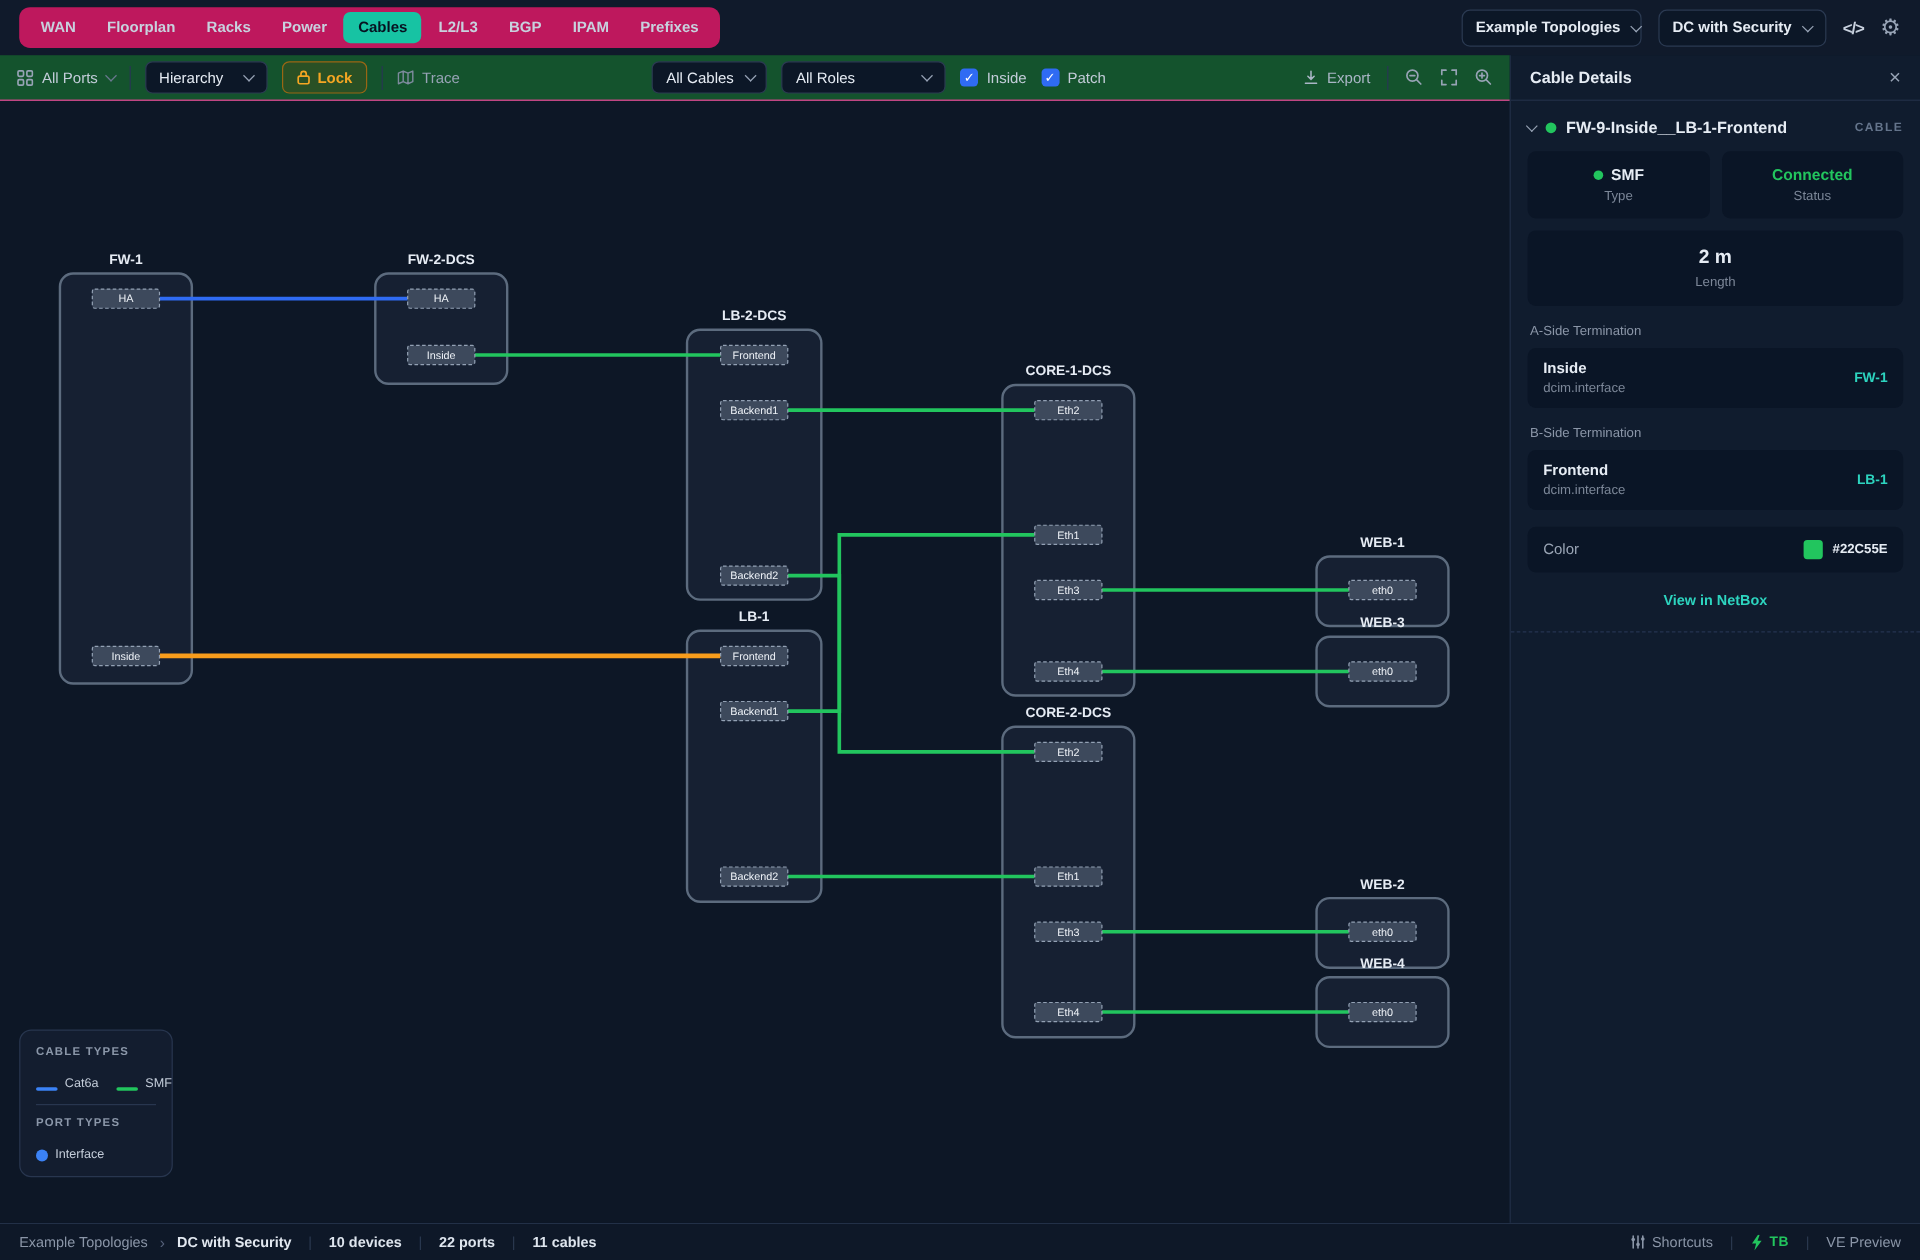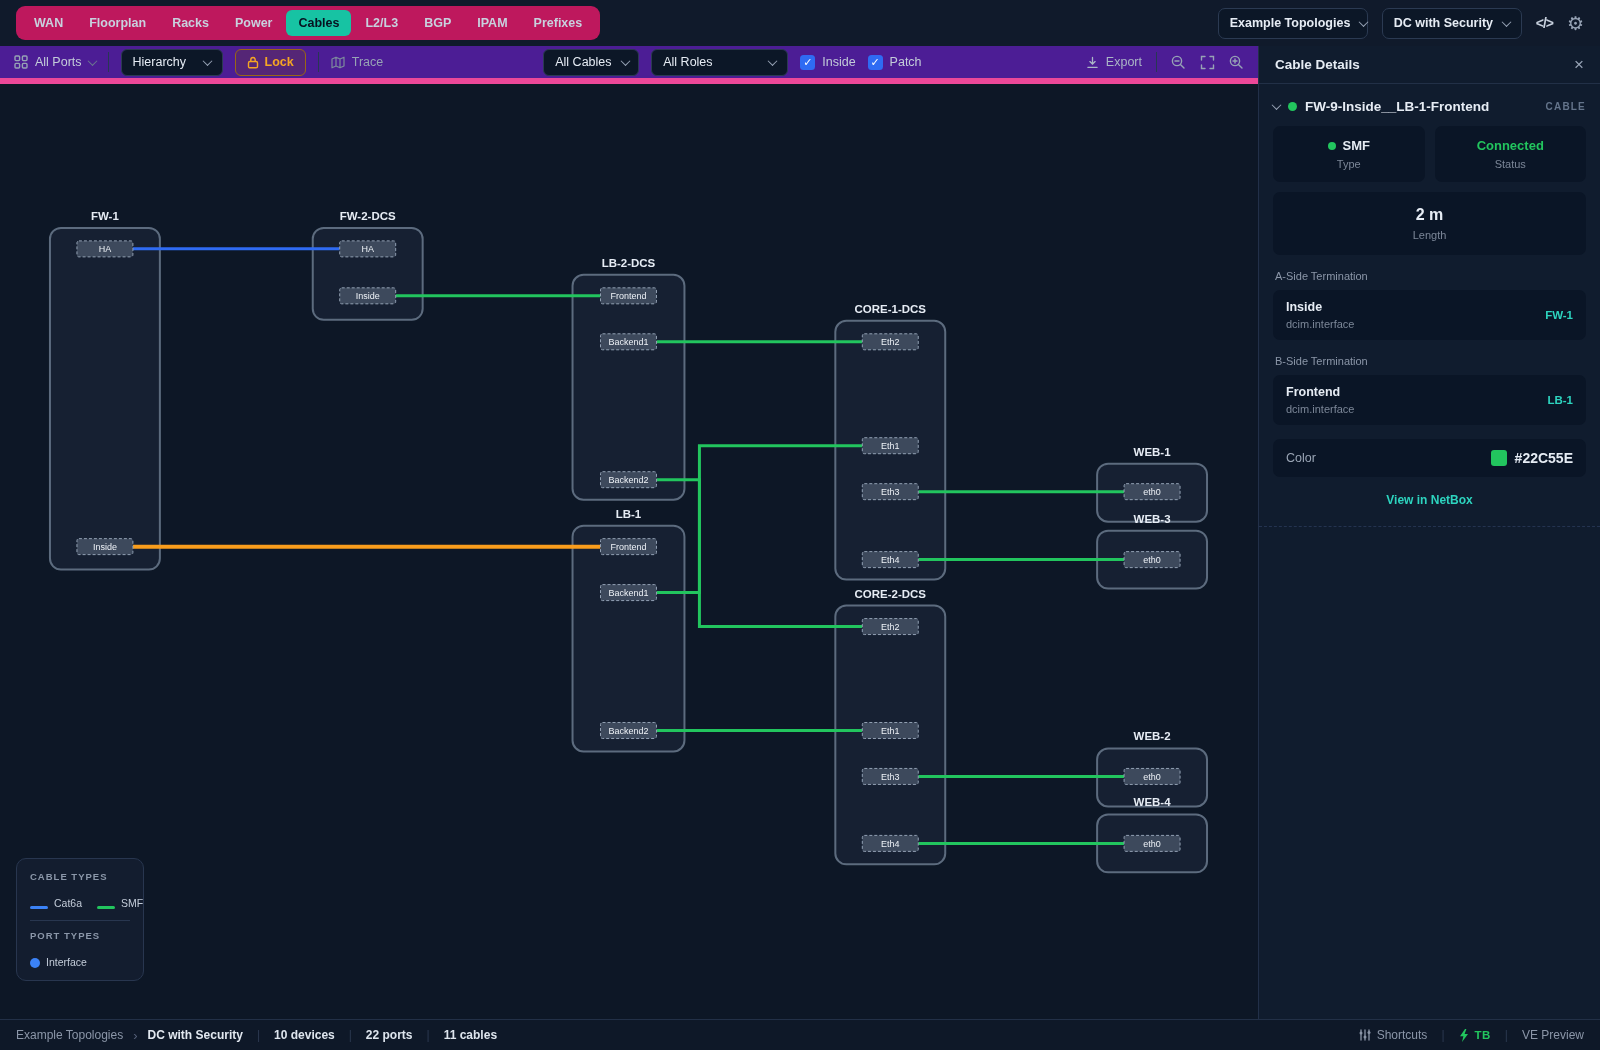--- a/index.html
+++ b/index.html
@@ -32,21 +32,21 @@
     transform:rotate(45deg) translate(-1px,-1px); display:inline-block; flex:0 0 auto; }
   .code-icon { color:#C8D1DE; font-size:14px; font-weight:700; letter-spacing:-1px; cursor:pointer; }
   .gear-icon { color:#97A3B5; font-size:19px; cursor:pointer; line-height:1; }
 
   
   .main { flex:1 1 auto; display:flex; min-height:0; }
   .canvas-col { width:1259px; flex:0 0 auto; display:flex; flex-direction:column;
     border-right:1px solid #223049; background:#0D1726; position:relative; }
 
   
-  .toolbar { height:38px; flex:0 0 auto; background:#4c1d95; border-bottom:6px solid #ec4899;
+  .toolbar { height:38px; flex:0 0 auto; background:#14532d; border-bottom:1px solid #ec4899;
     display:flex; align-items:center; padding:0 14px; gap:12px; }
   .tb-item { display:flex; align-items:center; gap:7px; color:#C3CCD9; font-size:12.5px; cursor:pointer; }
   .tb-sep { width:1px; height:20px; background:#283754; flex:0 0 auto; }
   .tb-select { height:27px; border-radius:6px; font-weight:400; }
   .lock-btn { display:flex; align-items:center; gap:6px; height:27px; padding:0 11px;
     border:1px solid #9A6614; background:rgba(120,75,10,0.22); color:#F5A623;
     border-radius:6px; font-size:12.5px; font-weight:600; cursor:pointer; }
   .checkbox { width:15px; height:15px; border-radius:3.5px; background:#2F6BF3;
     display:inline-flex; align-items:center; justify-content:center;
     color:#fff; font-size:11px; font-weight:700; cursor:pointer; }
@@ -92,21 +92,21 @@
   .term-card { background:#0A1526; border-radius:7px; padding:10px 13px;
     display:flex; align-items:center; justify-content:space-between; cursor:pointer; }
   .term-name { font-size:12.5px; font-weight:700; }
   .term-sub { font-size:11px; color:#7C8798; margin-top:4px; }
   .term-dev { font-size:11.5px; color:#2DD4BF; font-weight:600; }
   .color-card { margin-top:14px; background:#0A1526; border-radius:7px; padding:11px 13px;
     display:flex; align-items:center; }
   .color-label { color:#9AA5B5; font-size:12.5px; }
   .color-right { margin-left:auto; display:flex; align-items:center; gap:8px; }
   .swatch { width:16px; height:16px; border-radius:3px; }
-  .color-hex { font-size:14px; font-weight:700; }
+  .color-hex { font-size:11px; font-weight:700; }
   .netbox-link { display:block; text-align:center; color:#2DD4BF; font-size:12px; font-weight:600;
     margin:16px 0 6px; cursor:pointer; }
 
   
   .statusbar { height:31px; flex:0 0 auto; background:#0E1828; border-top:1px solid #223047;
     display:flex; align-items:center; padding:0 16px; font-size:12px; color:#8B96A8; }
   .sb-left, .sb-right { display:flex; align-items:center; gap:10px; }
   .sb-right { margin-left:auto; }
   .sb-crumb-sep { color:#56617A; font-size:13px; }
   .sb-strong { color:#E2E8F0; font-weight:600; }

